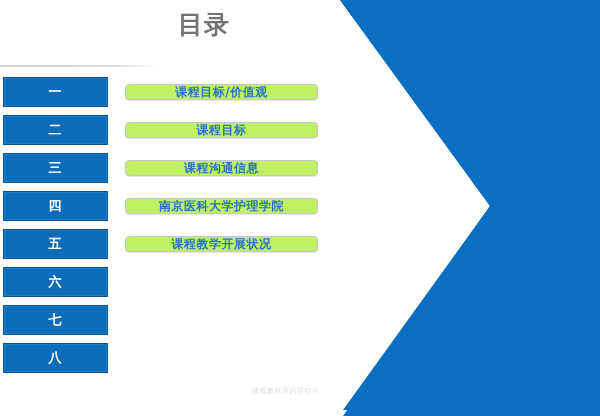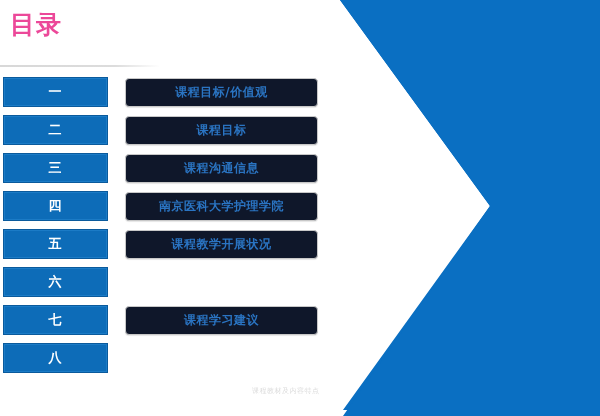--- a/index.html
+++ b/index.html
@@ -36,25 +36,26 @@
   #title-block {
     position: absolute;
     left: 10px;
     top: 12px;
     width: 220px;
   }
   #page-title {
     font-family: "DejaVu Sans", "Liberation Sans", sans-serif;
     font-size: 25px;
     font-weight: bold;
-    color: #ec4899;
+    color: #737373;
     line-height: 1.05;
     letter-spacing: 1px;
     margin: 0;
     white-space: nowrap;
+    text-align: right;
   }
   #page-subtitle {
     font-family: "Liberation Sans", "DejaVu Sans", sans-serif;
     font-size: 16px;
     font-weight: bold;
     color: #3f8fd4;
     letter-spacing: 1.4px;
     margin: -2px 0 0 28px;
     white-space: nowrap;
   }
@@ -94,23 +95,23 @@
     font-size: 13px;
     font-weight: bold;
     letter-spacing: 1px;
     display: flex;
     align-items: center;
     justify-content: center;
   }
   .row-label {
     box-sizing: border-box;
     width: 193px;
-    height: 29px;
+    height: 16px;
     margin-left: 17px;
-    background: #0f172a;
+    background: #bef264;
     border: 1px solid #c8c8c8;
     border-radius: 4px;
     box-shadow: 0 1px 1px rgba(0,0,0,0.10);
     color: #2a74c2;
     font-family: "DejaVu Sans", "Liberation Sans", sans-serif;
     font-size: 12px;
     font-weight: bold;
     letter-spacing: 0.5px;
     display: flex;
     align-items: center;
@@ -172,21 +173,20 @@
       <div class="row-index">五</div>
       <div class="row-label">课程教学开展状况</div>
     </div>
 
     <div class="contents-row">
       <div class="row-index">六</div>
     </div>
 
     <div class="contents-row">
       <div class="row-index">七</div>
-      <div class="row-label">课程学习建议</div>
     </div>
 
     <div class="contents-row">
       <div class="row-index">八</div>
     </div>
 
   </div>
 
   <div id="footer-watermark">课程教材及内容特点</div>
 

